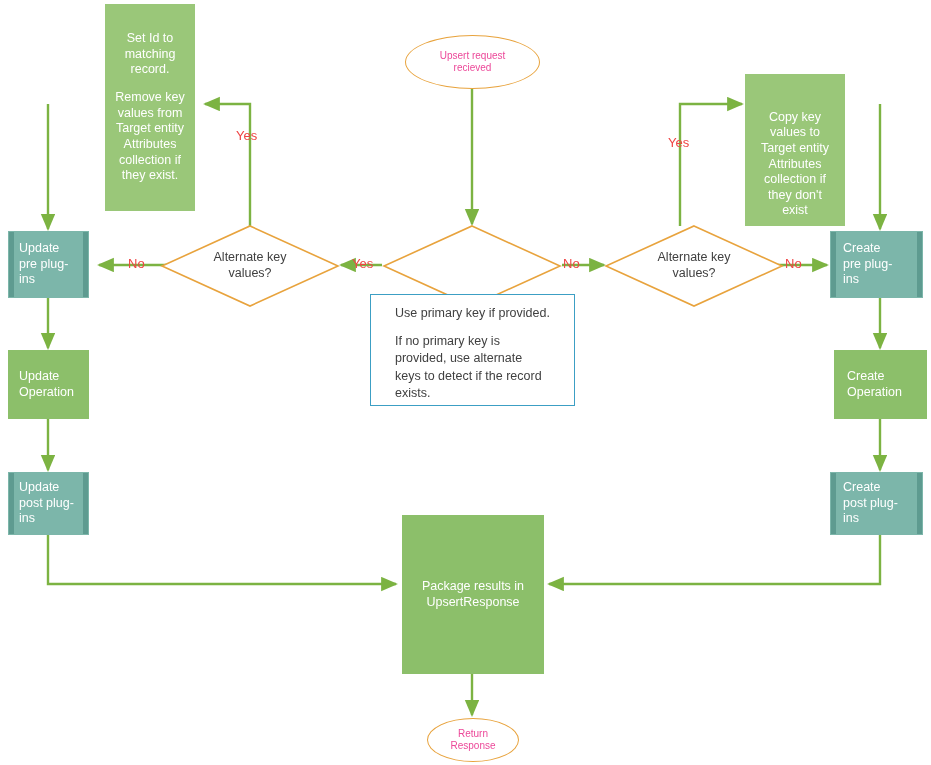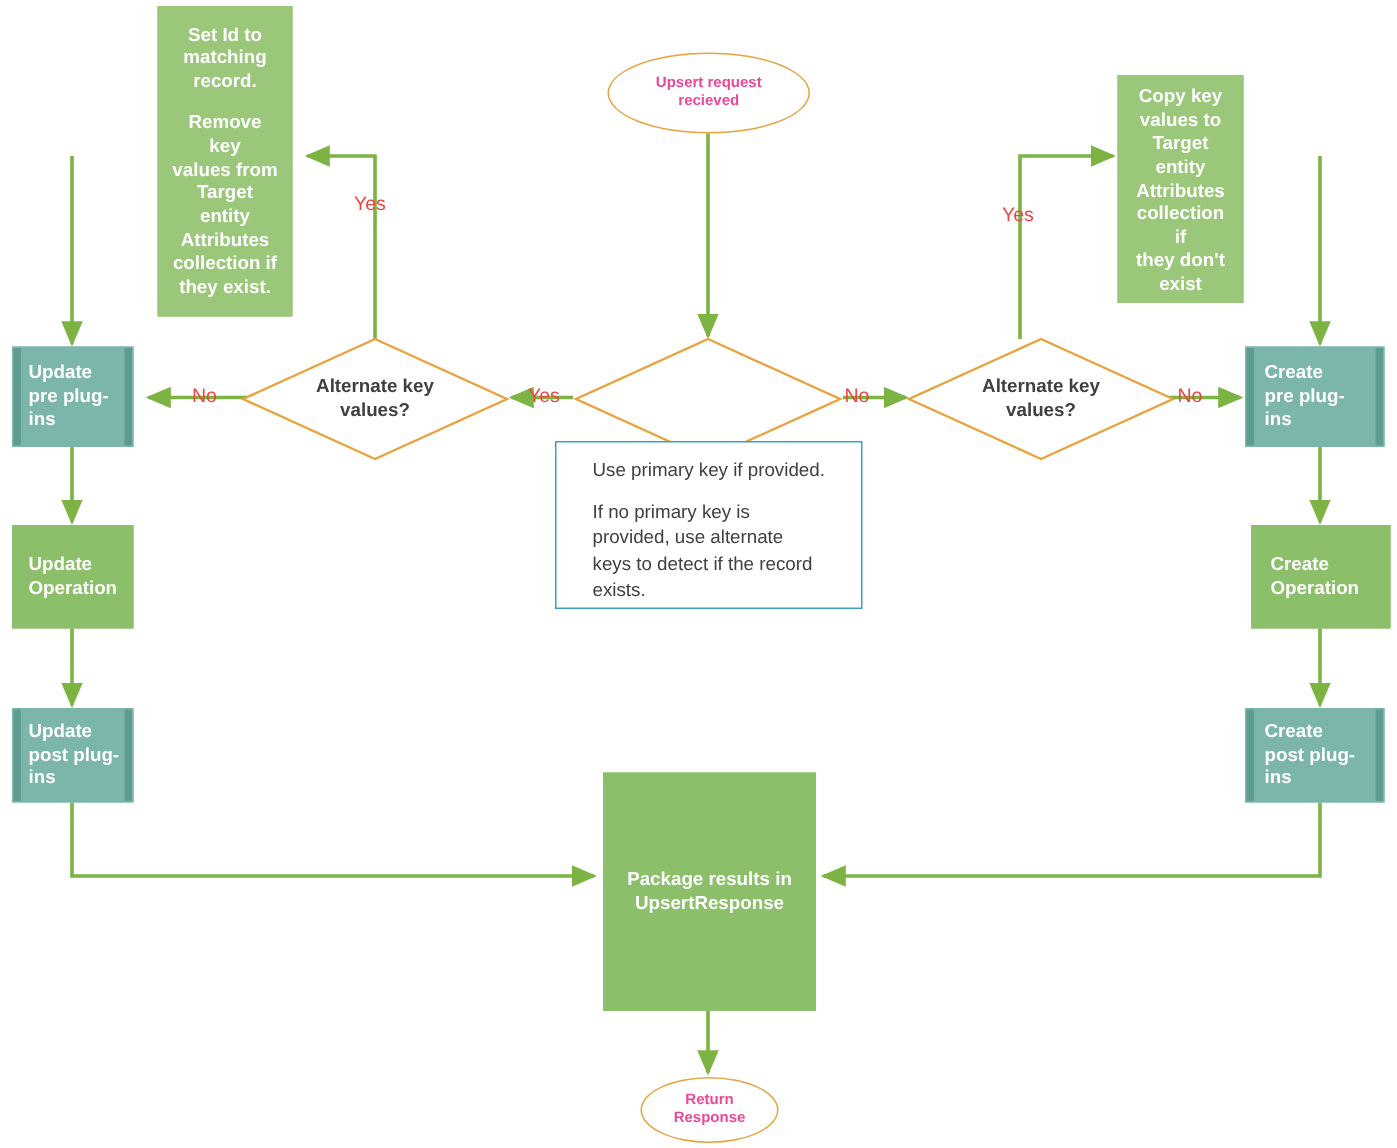--- a/index.html
+++ b/index.html
@@ -113,21 +113,20 @@
   }
   .edge-label {
     position: absolute;
     color: #ef4444;
     font-size: 13px;
     background: transparent;
     white-space: nowrap;
   }
   .multi-line > span {
     display: block;
-    font-weight: bold;
   }
 </style>
 </head>
 <body>
 
 <div id="canvas">
 
   <svg id="edges" viewBox="0 0 931 765">
     <defs>
       <marker id="arrow" markerWidth="8" markerHeight="8" refX="6.2" refY="3" orient="auto" markerUnits="strokeWidth">
@@ -176,21 +175,21 @@
     <span>record.</span>
     <span style="height:12px;"></span>
     <span>Remove key</span>
     <span>values from</span>
     <span>Target entity</span>
     <span>Attributes</span>
     <span>collection if</span>
     <span>they exist.</span>
   </div>
 
-  <div class="node proc-note multi-line" style="left:745px; top:50px; width:84px; height:152px; flex-direction:column; justify-content:space-between;">
+  <div class="node proc-note multi-line" style="left:745px; top:74px; width:100px; height:152px; flex-direction:column; justify-content:flex-end;">
     <span>Copy key</span>
     <span>values to</span>
     <span>Target entity</span>
     <span>Attributes</span>
     <span>collection if</span>
     <span>they don't</span>
     <span>exist</span>
   </div>
 
   <div class="node terminator multi-line" style="left:405px; top:35px; width:135px; height:54px; flex-direction:column; justify-content:center;">

